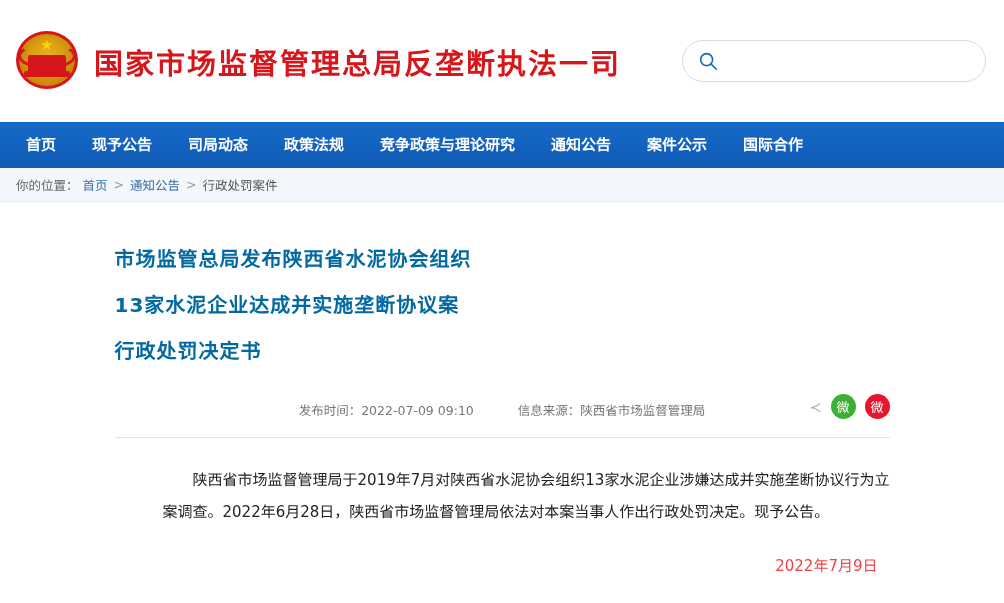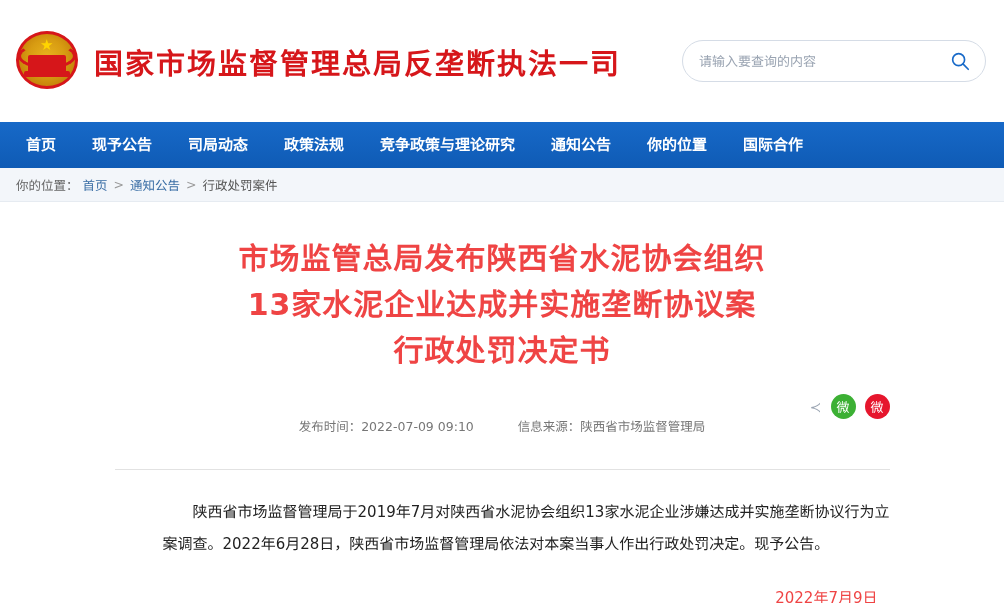--- a/index.html
+++ b/index.html
@@ -138,39 +138,38 @@
   .crumb-bar .current { color: #555; margin-left: 4px; }
 
   
   .article {
     width: 775px;
     margin: 0 auto;
     padding-top: 34px;
   }
   .article h1 {
     margin: 0;
-    font-size: 30px;
+    font-size: 20px;
     line-height: 46px;
-    text-align: center;
-    color: #ef4444;
+    color: #0369a1;
     font-weight: bold;
     letter-spacing: 1px;
     font-family: "DejaVu Sans", "Liberation Sans", sans-serif;
   }
   .meta {
     margin-top: 26px;
     display: flex;
     align-items: center;
     justify-content: center;
     position: relative;
     font-size: 12.5px;
     color: #777;
     font-family: "DejaVu Sans", "Liberation Sans", sans-serif;
   }
-  .meta .m-item { margin: 16px 22px; }
+  .meta .m-item { margin: 0 22px; }
   .share {
     position: absolute;
     right: 0;
     top: -6px;
     display: flex;
     align-items: center;
     gap: 9px;
   }
   .share-label { color: #9aa4b2; font-size: 14px; }
   .share-btn {
@@ -214,38 +213,37 @@
   <div class="emblem">
     <div class="circle"></div>
     <div class="ears"></div>
     <div class="star">★</div>
     <div class="gate"></div>
   </div>
 
   <div class="site-title">国家市场监督管理总局反垄断执法一司</div>
 
   <div class="search-box">
-    <input type="text" placeholder="请输入要查询的内容" style="">
     <span class="search-icon">
       <svg viewBox="0 0 24 24" width="22" height="22" fill="none" stroke="#1769c8" stroke-width="1.8">
         <circle cx="10.5" cy="10.5" r="6.5"></circle>
         <line x1="15.5" y1="15.5" x2="21" y2="21" stroke-linecap="round"></line>
       </svg>
     </span>
   </div>
 </div>
 
 <div class="nav">
   <div class="nav-item">首页</div>
   <div class="nav-item">现予公告</div>
   <div class="nav-item">司局动态</div>
   <div class="nav-item">政策法规</div>
   <div class="nav-item">竞争政策与理论研究</div>
   <div class="nav-item">通知公告</div>
-  <div class="nav-item">你的位置</div>
+  <div class="nav-item">案件公示</div>
   <div class="nav-item">国际合作</div>
 </div>
 
 <div class="crumb-bar">
   <span class="crumb-label">你的位置：</span>
   <a href="#">首页</a>
   <span class="sep">&gt;</span>
   <a href="#">通知公告</a>
   <span class="sep">&gt;</span>
   <span class="current">行政处罚案件</span>

